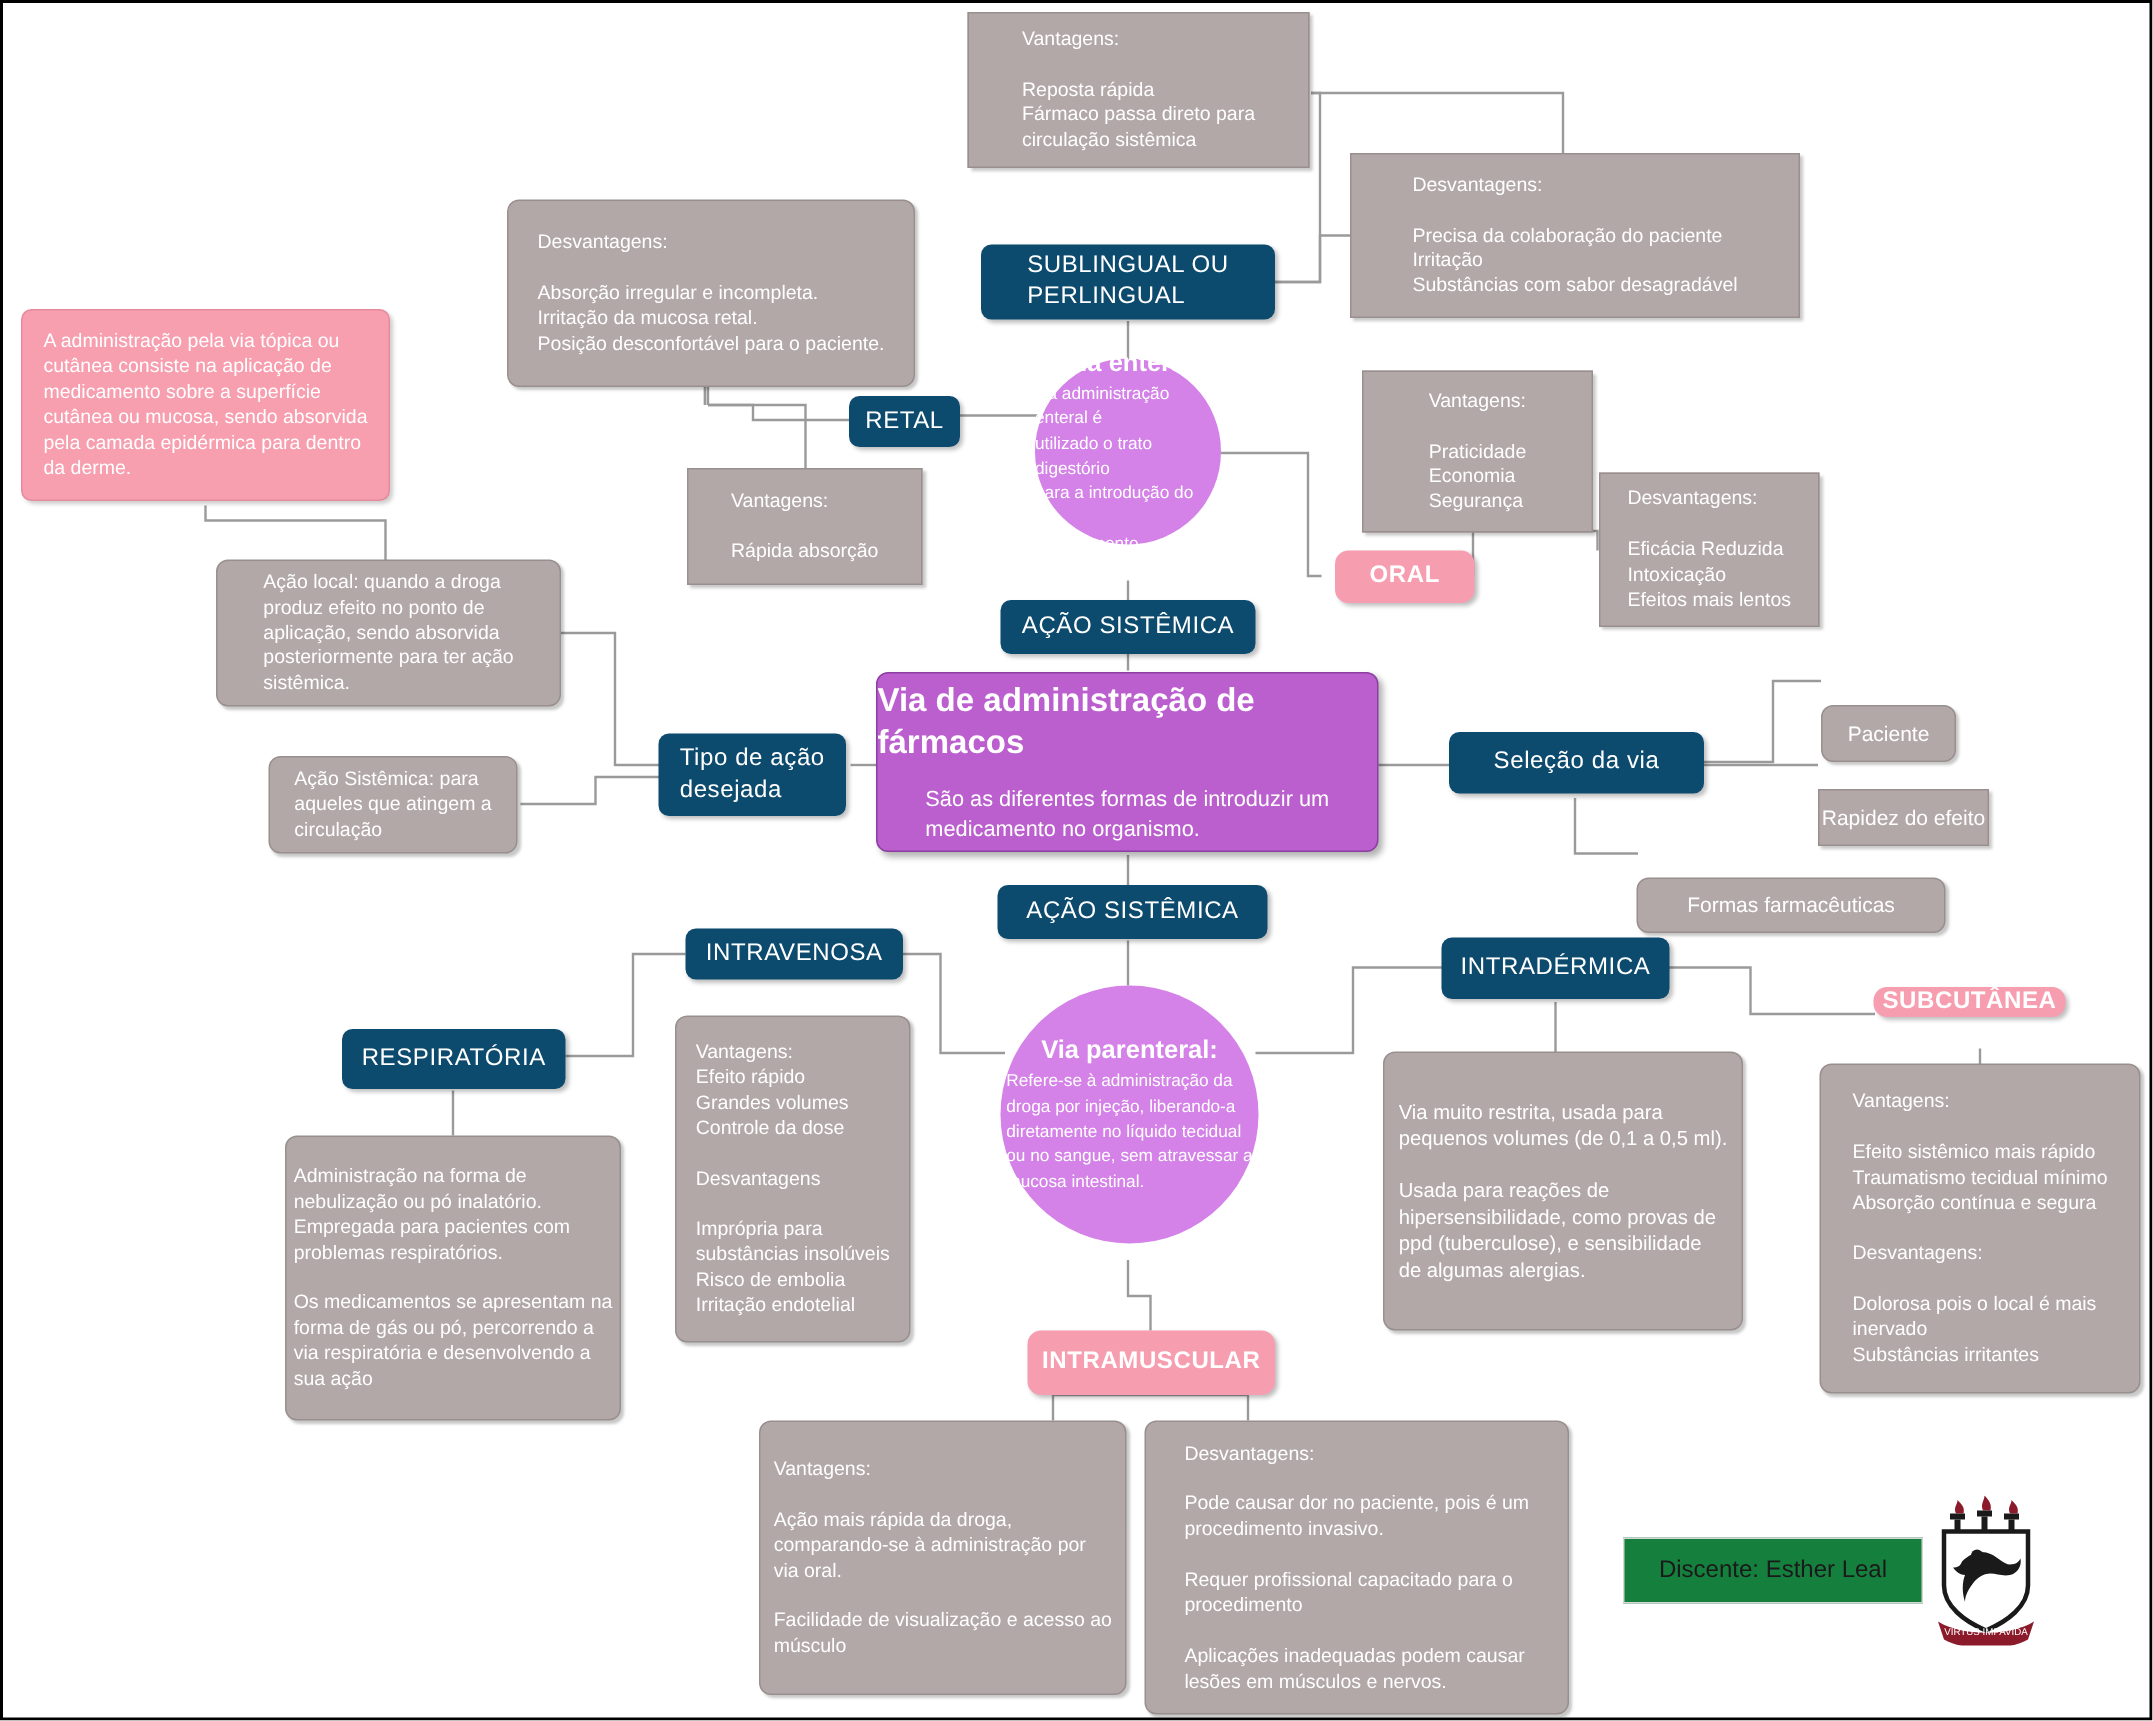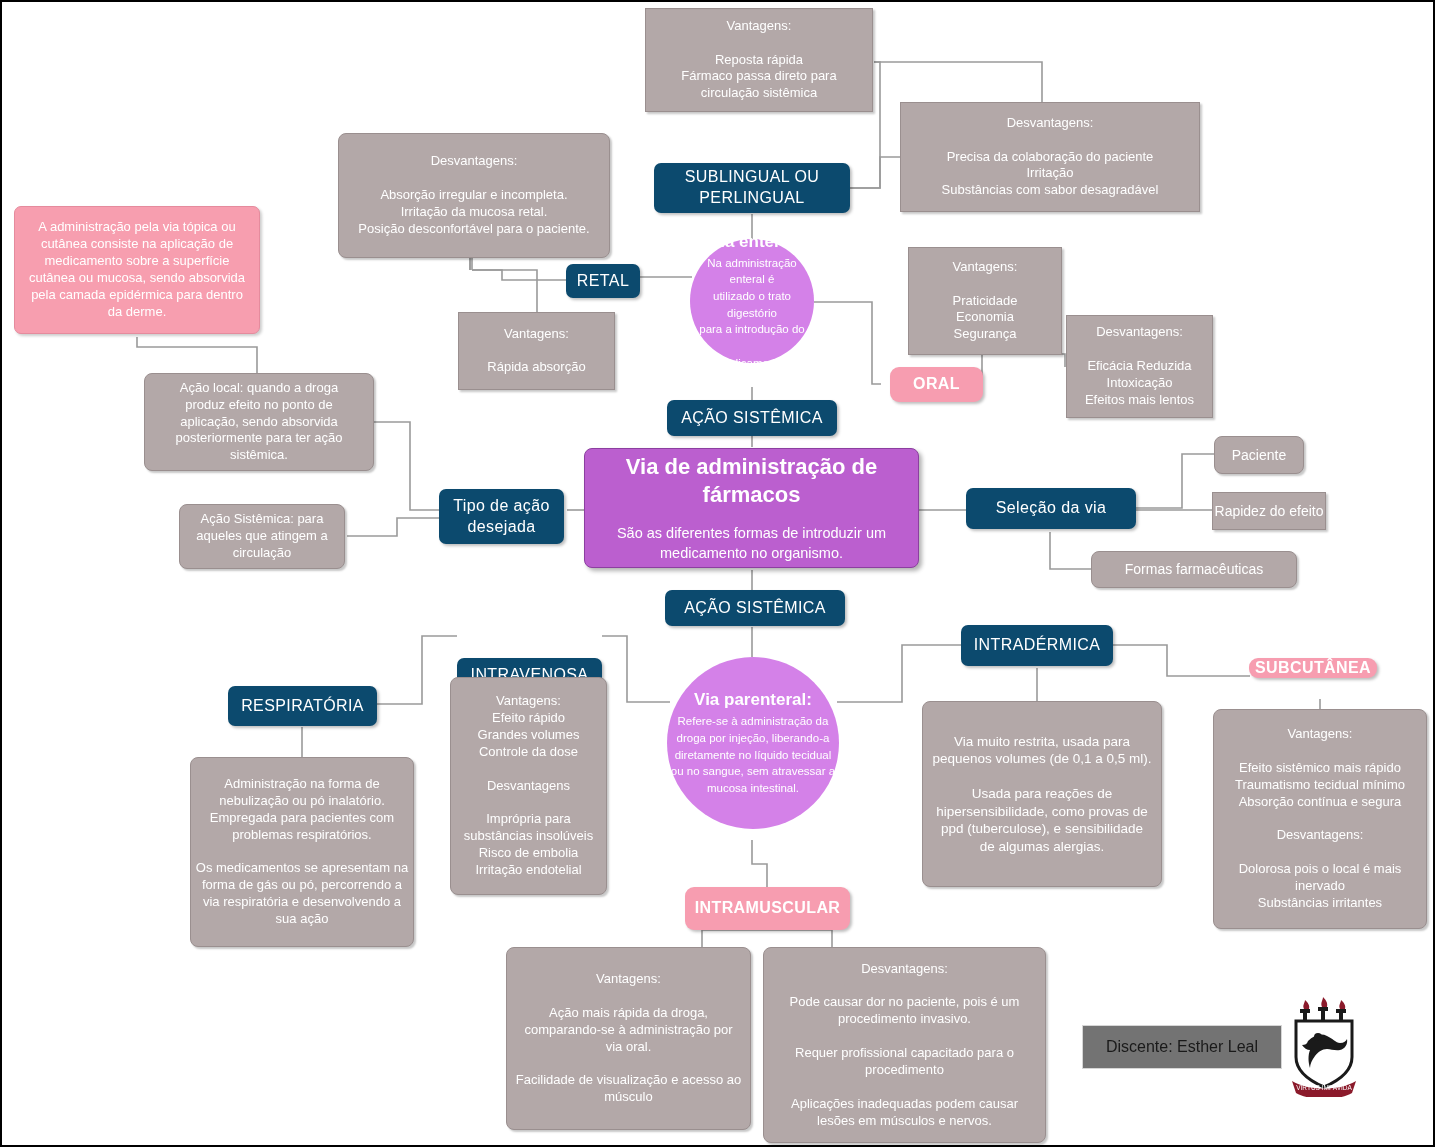--- a/index.html
+++ b/index.html
@@ -2,21 +2,21 @@
 <html><head>
 <meta charset="utf-8">
 <style>
   html,body{margin:0;padding:0;background:#ffffff;}
   body{font-family:"Liberation Sans", sans-serif;}
   #canvas{position:relative;width:1435px;height:1147px;background:#ffffff;
           border:2px solid #000;box-sizing:border-box;overflow:hidden;}
   #edges{position:absolute;left:0;top:0;width:1435px;height:1147px;pointer-events:none;}
 
   .node{position:absolute;box-sizing:border-box;display:flex;flex-direction:column;
-        align-items:center;justify-content:center;text-align:center;color:#ffffff;
+        align-items:center;justify-content:center;text-align:left;color:#ffffff;
         white-space:pre-line;line-height:1.30;}
 
   .grey{background:#b3a8a8;border:1px solid #9a8f8f;box-shadow:2px 2px 2px rgba(0,0,0,.22);}
   .grey.sq{border-radius:0;}
   .grey.rd{border-radius:8px;}
   .pink{background:#0c4a6e;border-radius:7px;box-shadow:2px 2px 3px rgba(0,0,0,.25);
         font-weight:normal;letter-spacing:.4px;}
   .pinklight{background:#f79db0;border-radius:9px;box-shadow:2px 2px 3px rgba(0,0,0,.25);
         font-weight:bold;letter-spacing:.4px;}
   .pinkbox{background:#f79eaf;border:1px solid #e58b9d;border-radius:7px;
@@ -25,23 +25,23 @@
         box-shadow:3px 3px 4px rgba(0,0,0,.3);}
   .circle{background:#d481e8;border-radius:50%;}
 
   .title-big{font-size:22px;font-weight:bold;}
   .title-sub{font-size:14.5px;margin-top:14px;line-height:1.35;}
   .circ-title{font-size:17px;font-weight:bold;}
   .circ-sub{font-size:11.5px;margin-top:2px;line-height:1.45;}
   .lbl{font-size:16px;}
   .body13{font-size:13px;}
   .body135{font-size:13.5px;}
-  .body14{font-size:14px;}
-
-  .author{position:absolute;background:#737373;border:1px solid #d6d6d6;
+  .body14{font-size:14px;margin-top:34px;}
+
+  .author{position:absolute;background:#15803d;border:1px solid #d6d6d6;
           display:flex;align-items:center;justify-content:center;color:#1a1a1a;
           font-size:16px;box-sizing:border-box;}
   .crest{position:absolute;}
 </style>
 </head>
 <body>
 
 <div id="canvas">
 
   <svg id="edges">
@@ -202,21 +202,21 @@
 
   <div class="node circle" style="left:665px;top:655px;width:172px;height:172px;">
     <div class="circ-title">Via parenteral:</div>
     <div class="circ-sub">Refere-se à administração da
 droga por injeção, liberando-a
 diretamente no líquido tecidual
 ou no sangue, sem atravessar a
 mucosa intestinal.</div>
   </div>
 
-  <div class="node pink lbl" style="left:455px;top:617px;width:145px;height:34px;margin-top:39px;">INTRAVENOSA</div>
+  <div class="node pink lbl" style="left:455px;top:617px;width:145px;height:34px;">INTRAVENOSA</div>
 
   <div class="node grey rd body13" style="left:448px;top:675px;width:157px;height:218px;">Vantagens:
 Efeito rápido
 Grandes volumes
 Controle da dose
 
 Desvantagens
 
 Imprópria para
 substâncias insolúveis

